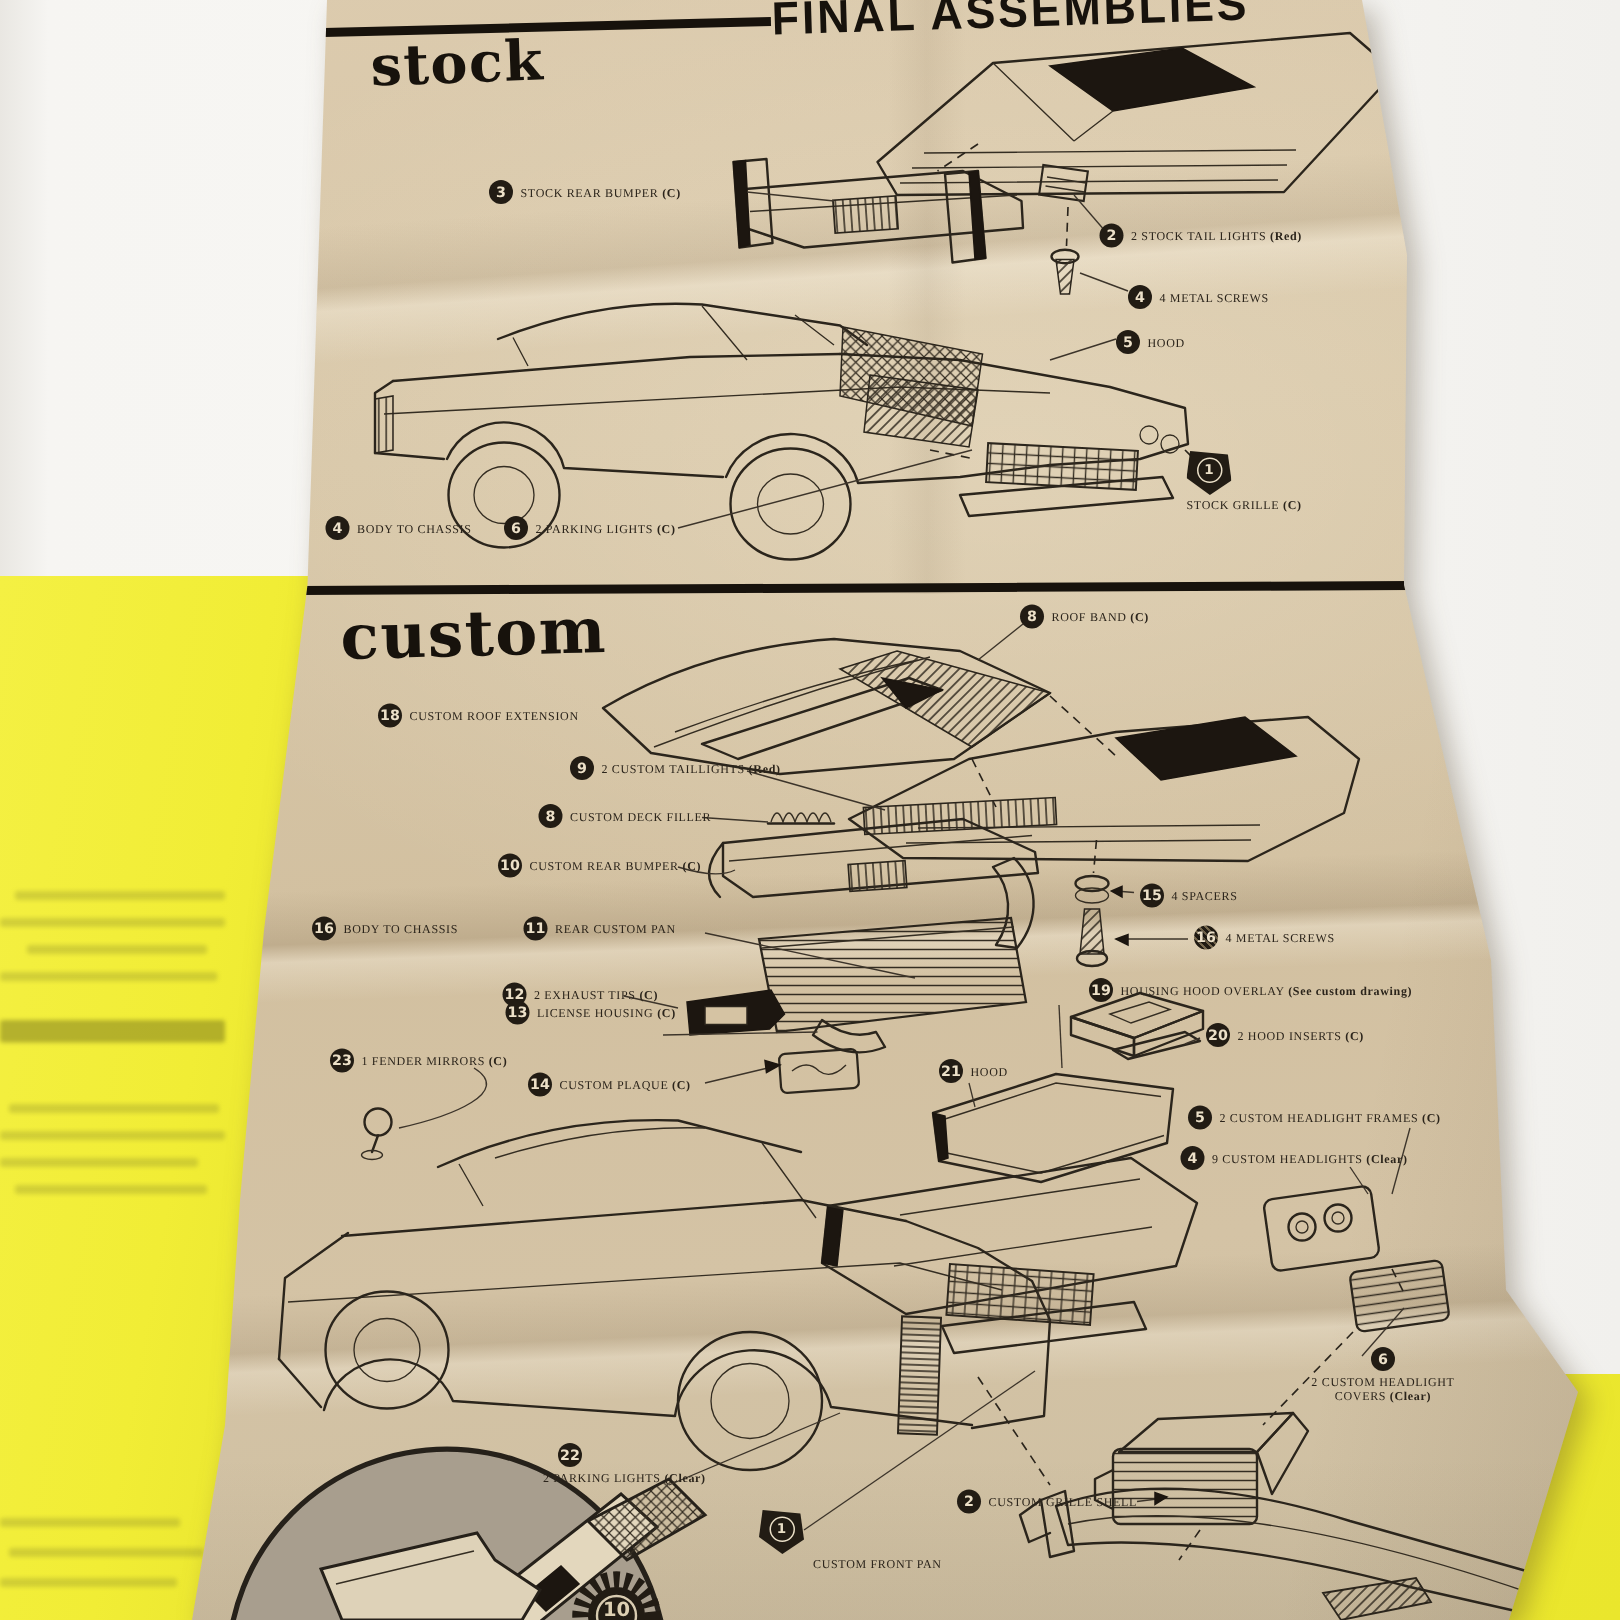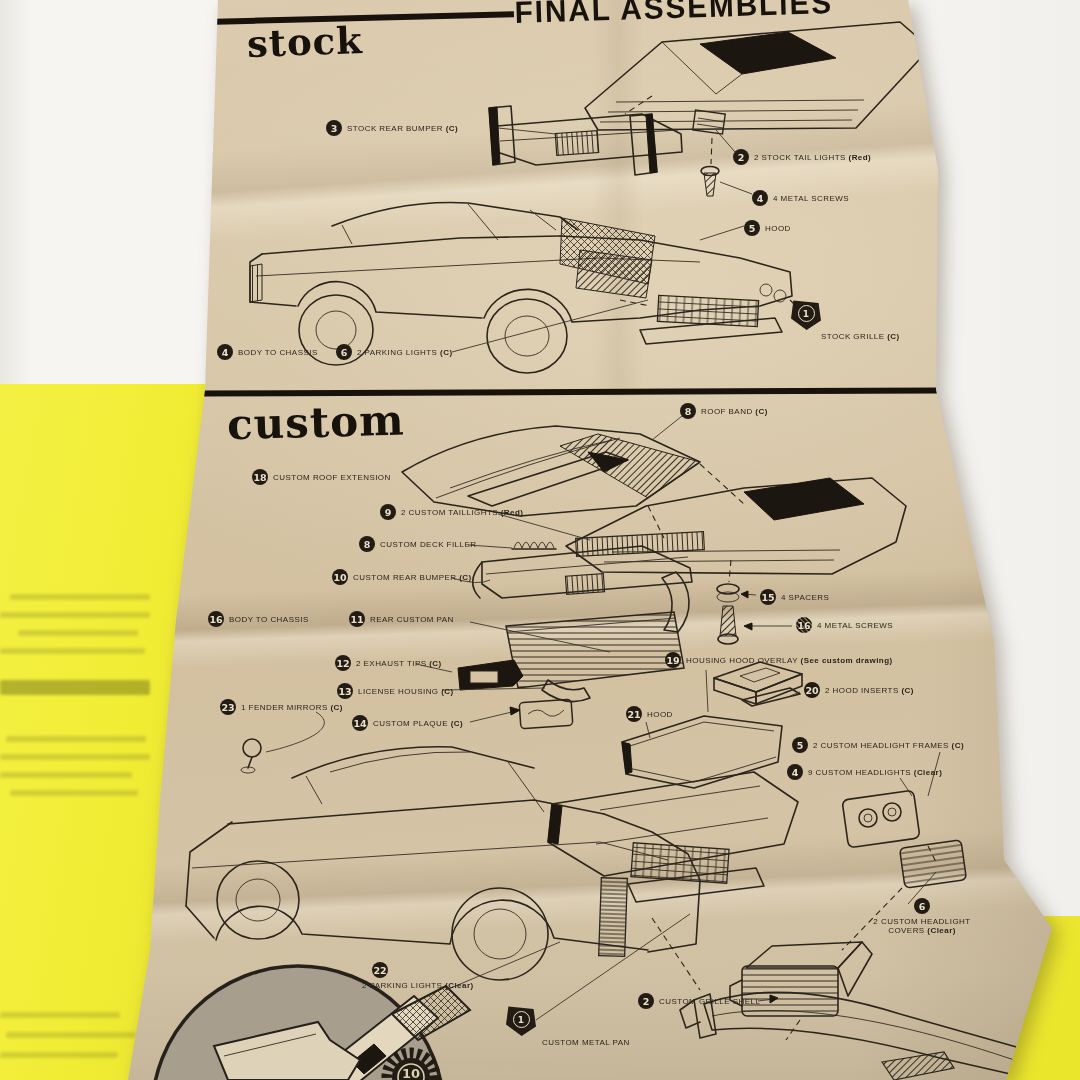--- a/index.html
+++ b/index.html
@@ -45,35 +45,35 @@
   .sec-label{position:absolute;color:#17120c;font-family:"DejaVu Serif",serif;font-weight:bold;}
   .sec-stock{left:247px;top:20px;font-size:37px;transform:rotate(-2deg);letter-spacing:1px;}
   .sec-custom{left:227px;top:398px;font-size:42px;transform:rotate(-1.5deg);letter-spacing:1px;}
   .divider{position:absolute;left:201px;top:389px;width:739px;height:6px;background:#17120c;transform:rotate(-.25deg);}
 
   
   .co{position:absolute;display:flex;gap:5px;align-items:flex-start;white-space:nowrap;}
   .cnum{width:16px;height:16px;border-radius:50%;background:#221c14;color:#ece0c8;
        font:700 9.5px "DejaVu Sans",sans-serif;display:flex;align-items:center;justify-content:center;flex:0 0 16px;}
   .cnum.hatched{background:repeating-linear-gradient(45deg,#221c14 0 2px,#77694f 2px 3.4px);text-shadow:0 0 2px #000;}
-  .txt{font-size:8px;letter-spacing:.45px;color:#2b241b;padding-top:4px;}
+  .txt{font-size:8px;letter-spacing:.45px;color:#2b241b;padding-top:4px;font-family:Liberation Serif, serif;}
   .sfx{font-weight:700;}
   .co.stack{flex-direction:column;gap:3px;white-space:normal;}
   .co.stack .txt{padding-top:0;}
   .c6c{width:128px;align-items:center;text-align:center;}
   .c22c .cnum{margin-left:10px;}
   .flag{width:30px;height:30px;background:#221c14;
        clip-path:polygon(8% 2%,92% 10%,100% 68%,52% 100%,0 62%);
        display:flex;align-items:center;justify-content:center;}
   .fnum{width:15px;height:15px;border:1.6px solid #e9dec6;border-radius:50%;color:#e9dec6;
        font:700 9px "DejaVu Sans",sans-serif;font-style:normal;
        display:flex;align-items:center;justify-content:center;margin-top:-3px;}
   .flag-co{flex-direction:column;gap:2px;}
   .flag-co .txt{padding-top:0;}
-  .ftxt-stock{margin-left:30px;}
+  .ftxt-stock{}
   .ftxt-custom{margin-left:36px;}
 
   .gear-num{position:absolute;left:396px;top:1066px;width:30px;text-align:center;
        color:#dccfb2;font:700 13px "DejaVu Sans",sans-serif;}
 
   svg.art{position:absolute;inset:0;width:1080px;height:1080px;}
   .ln{stroke:#2b251c;stroke-width:1.6;fill:none;stroke-linejoin:round;stroke-linecap:round;}
   .thin{stroke:#342d22;stroke-width:.9;fill:none;}
   .lead{stroke:#3c342a;stroke-width:.9;fill:none;}
   .dash{stroke:#2b251c;stroke-width:1.1;fill:none;stroke-dasharray:6 4.5;}
@@ -391,29 +391,29 @@
       <span class="txt"><span>BODY TO CHASSIS</span> <b class="sfx"></b></span>
     </div>
     <div class="co" style="left:349px;top:611px">
       <span class="cnum">11</span>
       <span class="txt"><span>REAR CUSTOM PAN</span> <b class="sfx"></b></span>
     </div>
     <div class="co" style="left:796px;top:617px">
       <span class="cnum hatched">16</span>
       <span class="txt"><span>4 METAL SCREWS</span> <b class="sfx"></b></span>
     </div>
-    <div class="co" style="left:665px;top:652px">
+    <div class="co" style="left:726px;top:652px">
       <span class="cnum">19</span>
       <span class="txt"><span>HOUSING HOOD OVERLAY</span> <b class="sfx">(See custom drawing)</b></span>
     </div>
     <div class="co" style="left:335px;top:655px">
       <span class="cnum">12</span>
       <span class="txt"><span>2 EXHAUST TIPS</span> <b class="sfx">(C)</b></span>
     </div>
-    <div class="co" style="left:337px;top:683px">
+    <div class="co" style="left:337px;top:667px">
       <span class="cnum">13</span>
       <span class="txt"><span>LICENSE HOUSING</span> <b class="sfx">(C)</b></span>
     </div>
     <div class="co" style="left:804px;top:682px">
       <span class="cnum">20</span>
       <span class="txt"><span>2 HOOD INSERTS</span> <b class="sfx">(C)</b></span>
     </div>
     <div class="co" style="left:220px;top:699px">
       <span class="cnum">23</span>
       <span class="txt"><span>1 FENDER MIRRORS</span> <b class="sfx">(C)</b></span>
@@ -443,20 +443,20 @@
       <span class="txt"><span>2 PARKING LIGHTS</span> <b class="sfx">(Clear)</b></span>
     </div>
     <div class="co" style="left:638px;top:993px">
       <span class="cnum">2</span>
       <span class="txt"><span>CUSTOM GRILLE SHELL</span> <b class="sfx"></b></span>
     </div>
     <div class="co flag-co" style="left:506px;top:1006px">
       <span class="flag">
             <i class="fnum">1</i>
           </span>
-      <span class="txt ftxt-custom"><span>CUSTOM METAL PAN</span> <b class="sfx"></b></span>
+      <span class="txt ftxt-custom"><span>CUSTOM FRONT PAN</span> <b class="sfx"></b></span>
     </div>
 
     <div class="gear-num">10</div>
 
   </div>
   </div>
 </div>
 
 </body></html>

